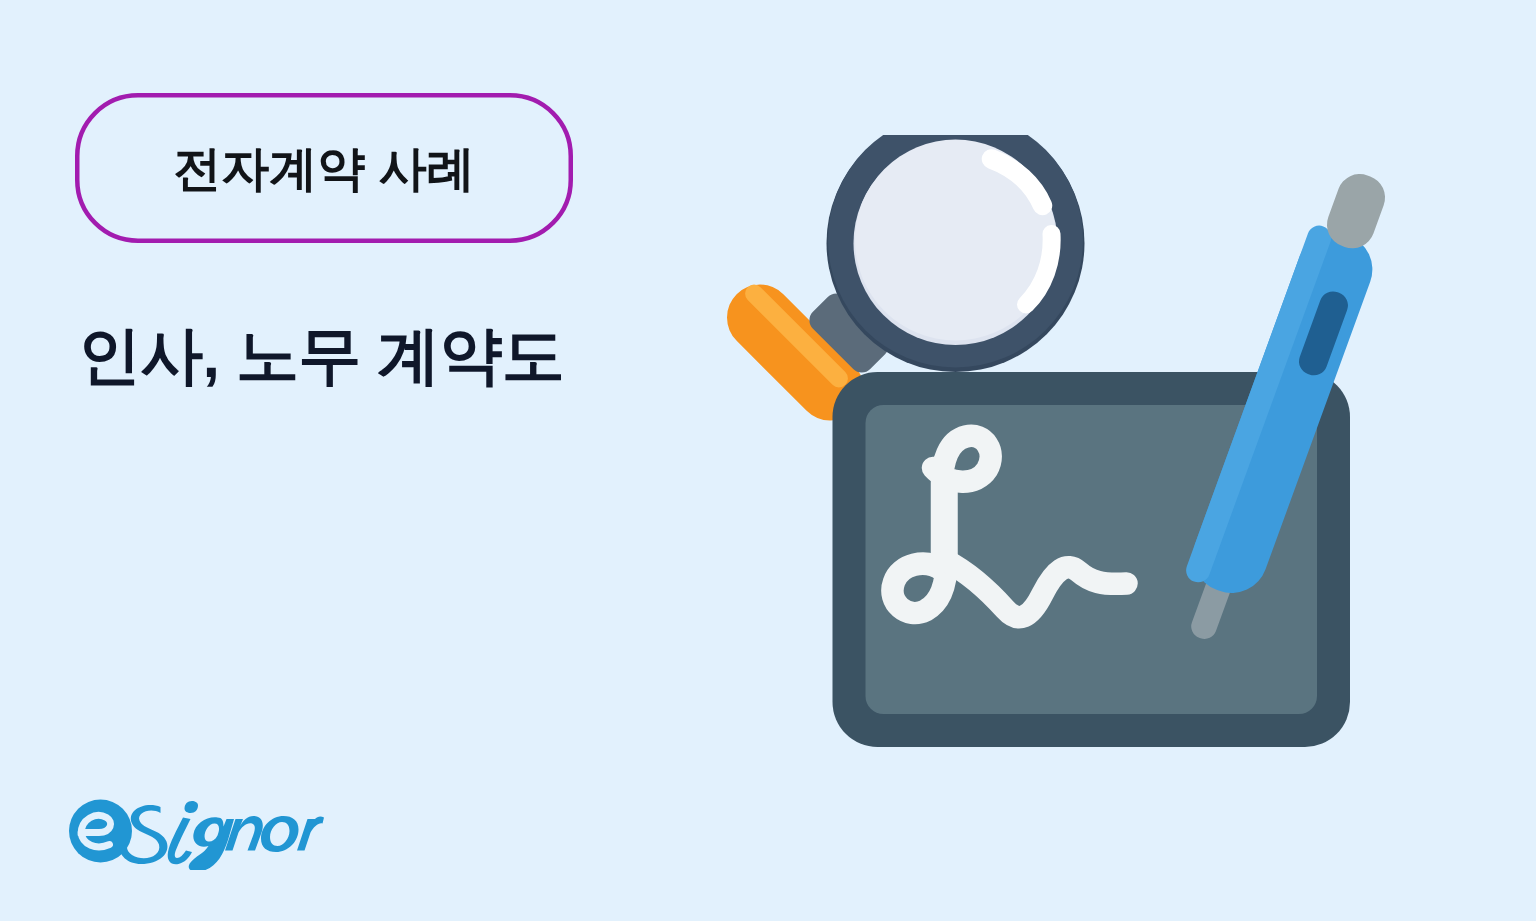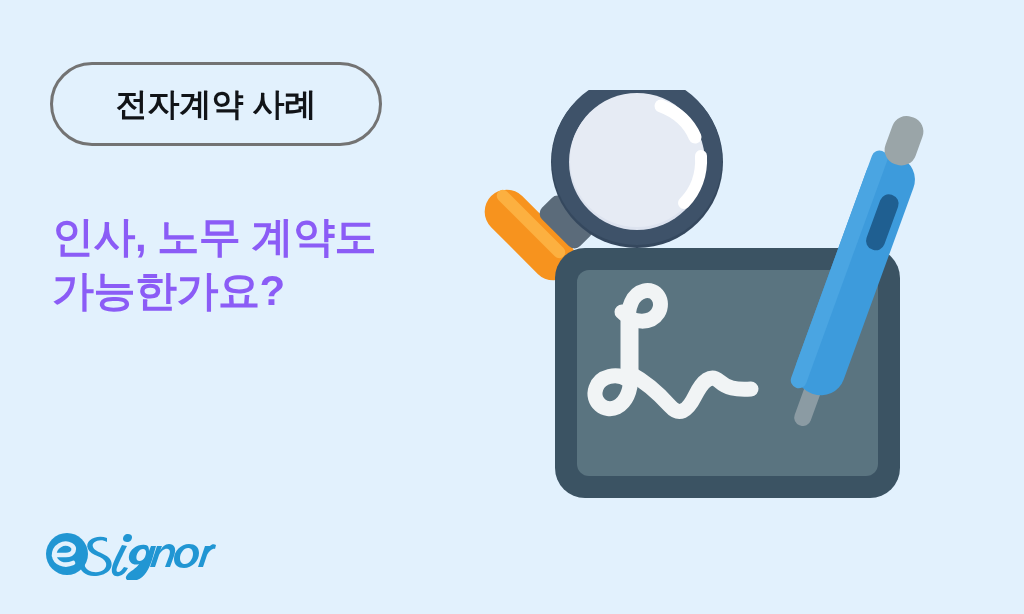--- a/index.html
+++ b/index.html
@@ -21,23 +21,23 @@
     background: #e2f1fd;
     overflow: hidden;
   }
 
   
   .badge {
     position: absolute;
     left: 50px;
     top: 62px;
     width: 332px;
-    height: 84px;
+    height: 100px;
     box-sizing: border-box;
-    border: 3px solid #737373;
+    border: 3px solid #a21caf;
     border-radius: 42px;
     display: flex;
     align-items: center;
     justify-content: center;
     background: transparent;
   }
   .badge-label {
     font-size: 32px;
     font-weight: 700;
     color: #111418;
@@ -49,21 +49,21 @@
   .headline {
     position: absolute;
     left: 52px;
     top: 210px;
     width: 430px;
   }
   .headline-line {
     display: block;
     font-size: 42px;
     font-weight: 700;
-    color: #8b5cf6;
+    color: #0f172a;
     line-height: 1.29;
     letter-spacing: -0.5px;
     white-space: nowrap;
   }
 
   
   .logo {
     position: absolute;
     left: 44px;
     top: 522px;
@@ -87,21 +87,20 @@
 <body>
 
 <div id="card">
 
   <div class="badge">
     <span class="badge-label">전자계약 사례</span>
   </div>
 
   <div class="headline">
     <span class="headline-line">인사, 노무 계약도</span>
-    <span class="headline-line">가능한가요?</span>
   </div>
 
   <div class="logo">
     <svg width="172" height="58" viewBox="0 0 172 58" aria-hidden="true">
 
       <g>
         <circle cx="23" cy="32" r="21" fill="#2196d3"></circle>
         <path d="M10 34 C10 24, 20 19, 27 23 C32 26, 30 33, 22 33 L10 33 C11 41, 20 45, 29 41" fill="none" stroke="#e2f1fd" stroke-width="4.6" stroke-linecap="round" stroke-linejoin="round"></path>
       </g>
 

